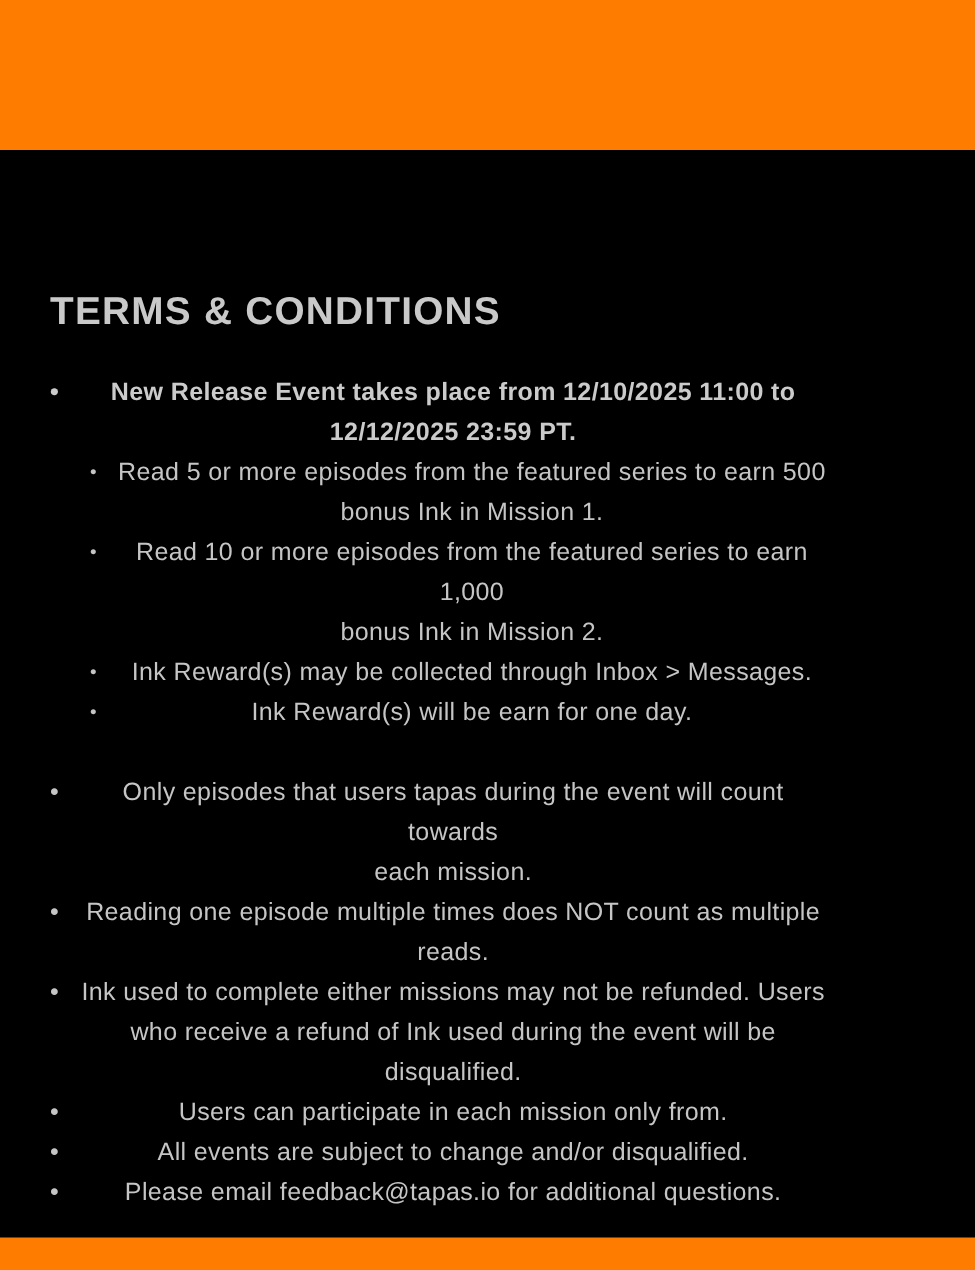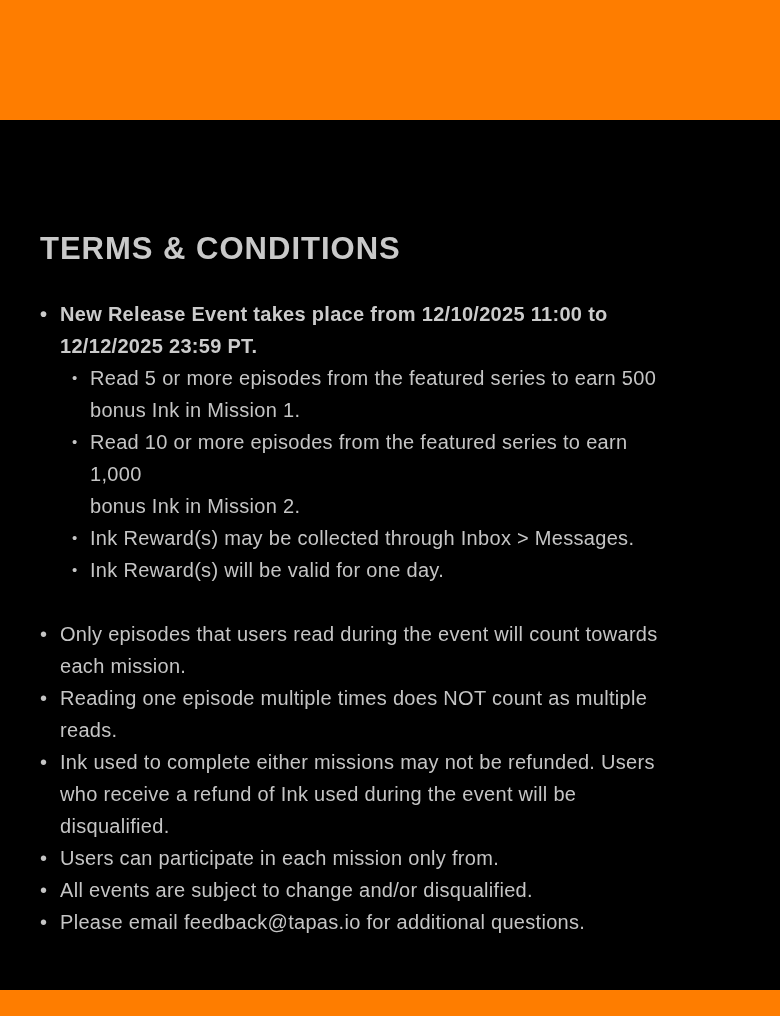--- a/index.html
+++ b/index.html
@@ -49,20 +49,21 @@
     align-items: flex-start;
   }
   .row .dot {
     flex: 0 0 20px;
     width: 20px;
     color: #c5c5c5;
   }
   .row .txt {
     flex: 1 1 auto;
     white-space: pre-line;
+    text-align: center;
   }
   .row.bold .txt, .row.bold .dot { font-weight: 700; color: #cbcbcb; }
   .sublist { margin-left: 32px; }
   .sublist .dot { flex: 0 0 18px; width: 18px; font-size: 15px; }
   .spacer { height: 32px; }
 </style>
 </head>
 <body>
 
 <div class="band band-top"></div>
@@ -88,29 +89,29 @@
         <span class="dot">•</span>
         <span class="txt">Read 10 or more episodes from the featured series to earn 1,000
 bonus Ink in Mission 2.</span>
       </div>
       <div class="row">
         <span class="dot">•</span>
         <span class="txt">Ink Reward(s) may be collected through Inbox &gt; Messages.</span>
       </div>
       <div class="row">
         <span class="dot">•</span>
-        <span class="txt">Ink Reward(s) will be valid for one day.</span>
+        <span class="txt">Ink Reward(s) will be earn for one day.</span>
       </div>
     </div>
 
     <div class="spacer"></div>
 
     <div class="row">
       <span class="dot">•</span>
-      <span class="txt">Only episodes that users read during the event will count towards
+      <span class="txt">Only episodes that users tapas during the event will count towards
 each mission.</span>
     </div>
     <div class="row">
       <span class="dot">•</span>
       <span class="txt">Reading one episode multiple times does NOT count as multiple
 reads.</span>
     </div>
     <div class="row">
       <span class="dot">•</span>
       <span class="txt">Ink used to complete either missions may not be refunded. Users

